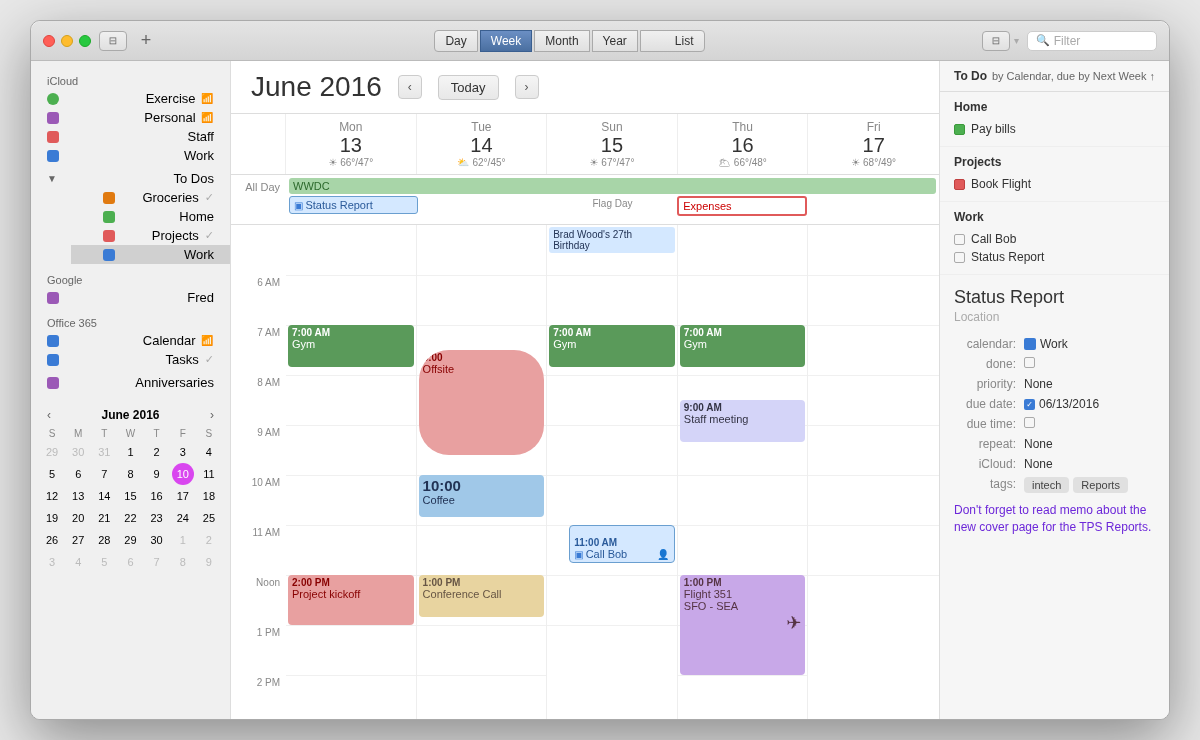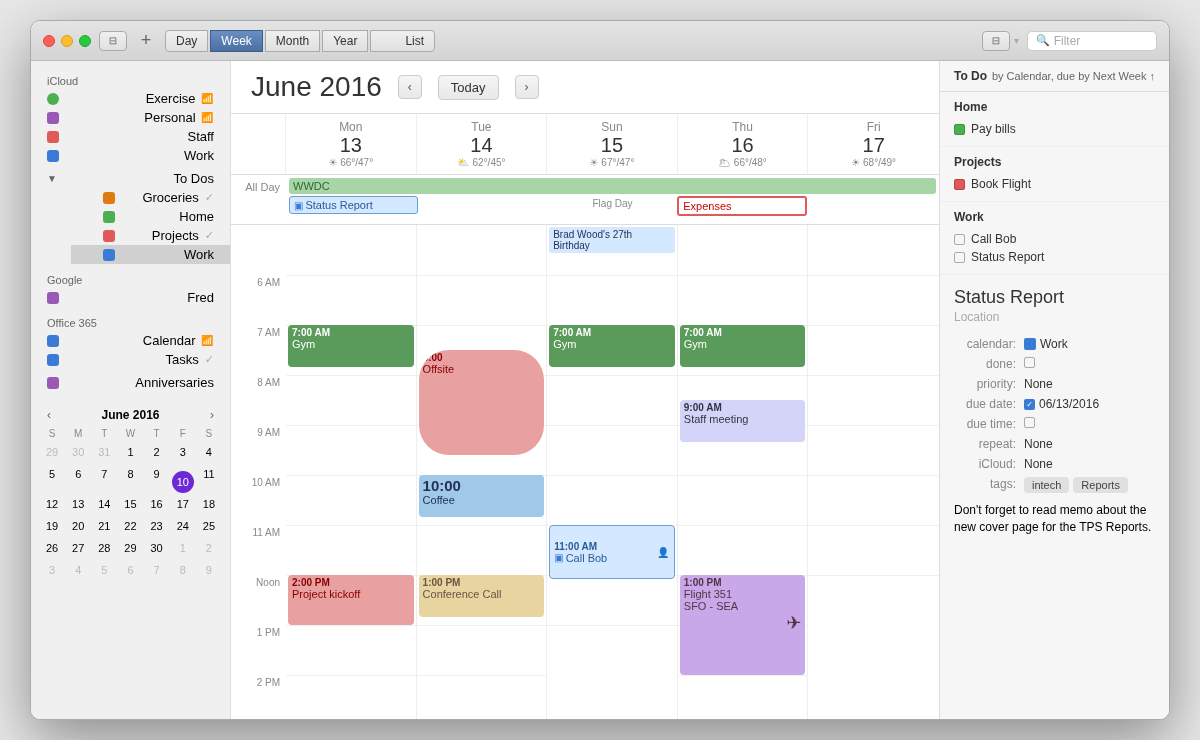--- a/index.html
+++ b/index.html
@@ -4,21 +4,21 @@
   <style>
     * { box-sizing: border-box; margin: 0; padding: 0; }
     body { font-family: -apple-system, BlinkMacSystemFont, 'Helvetica Neue', sans-serif; background: #e8e8e8; display: flex; justify-content: center; align-items: center; height: 100vh; }
     .window { width: 1140px; height: 700px; background: #f6f6f6; border-radius: 10px; box-shadow: 0 20px 60px rgba(0,0,0,0.4); overflow: hidden; display: flex; flex-direction: column; border: 1px solid #aaa; }
     .titlebar { height: 40px; background: linear-gradient(#e4e4e4, #d4d4d4); display: flex; align-items: center; padding: 0 12px; border-bottom: 1px solid #bbb; border-radius: 10px 10px 0 0; gap: 8px; }
     .traffic-lights { display: flex; gap: 6px; }
     .tl { width: 12px; height: 12px; border-radius: 50%; cursor: pointer; }
     .tl-red { background: #ff5f57; border: 1px solid #e0443e; }
     .tl-yellow { background: #febc2e; border: 1px solid #d4a01b; }
     .tl-green { background: #28c840; border: 1px solid #1aab29; }
-    .titlebar-center { flex: 1; display: flex; gap: 2px; }
+    .titlebar-center { flex: 1; display: flex; justify-content: center; gap: 2px; }
     .view-btn { padding: 3px 10px; font-size: 12px; border: 1px solid #aaa; background: linear-gradient(#f0f0f0, #e0e0e0); cursor: pointer; color: #333; }
     .view-btn:first-child { border-radius: 4px 0 0 4px; }
     .view-btn:last-child { border-radius: 0 4px 4px 0; padding-left: 34px; }
     .view-btn.active { background: linear-gradient(#6b8fc4, #4a6fa0); color: white; border-color: #3a5f90; }
     .sidebar-toggle { width: 28px; height: 20px; border: 1px solid #aaa; border-radius: 4px; background: linear-gradient(#f0f0f0, #e0e0e0); display: flex; align-items: center; justify-content: center; cursor: pointer; font-size: 10px; color: #666; }
     .add-btn { width: 22px; height: 22px; border-radius: 50%; background: none; border: none; font-size: 18px; color: #666; cursor: pointer; display: flex; align-items: center; justify-content: center; }
     .filter-box { display: flex; align-items: center; border: 1px solid #ccc; border-radius: 5px; padding: 2px 8px; background: white; font-size: 12px; color: #999; gap: 4px; width: 130px; }
     .main-content { flex: 1; display: flex; overflow: hidden; }
     .sidebar { width: 200px; background: #f0f0f0; border-right: 1px solid #ddd; overflow-y: auto; padding: 8px 0; }
     .sidebar-section { margin-bottom: 4px; }
@@ -31,21 +31,21 @@
     .sidebar-check { color: #aaa; font-size: 11px; margin-left: auto; }
     .indent1 { padding-left: 32px; margin-left: 40px; }
     .wifi-icon { color: #aaa; font-size: 10px; margin-left: auto; }
     .mini-calendar { padding: 8px; }
     .mini-cal-header { display: flex; align-items: center; justify-content: space-between; padding: 4px; }
     .mini-cal-title { font-size: 12px; font-weight: 600; text-align: center; flex: 1; }
     .mini-cal-nav { font-size: 12px; color: #666; cursor: pointer; padding: 0 4px; }
     .mini-cal-grid { display: grid; grid-template-columns: repeat(7, 1fr); text-align: center; }
     .mini-cal-day-header { font-size: 10px; color: #888; padding: 2px 0; }
     .mini-cal-day { font-size: 11px; padding: 2px 1px; cursor: pointer; border-radius: 50%; width: 22px; height: 22px; display: flex; align-items: center; justify-content: center; margin: 0 auto; }
-    .mini-cal-day.today { background: #6d28d9; color: white; border-radius: 50%; margin-top: 8px; }
+    .mini-cal-day.today { background: #d946ef; color: white; border-radius: 50%; }
     .mini-cal-day.other-month { color: #bbb; }
     .calendar-area { flex: 1; display: flex; flex-direction: column; background: white; overflow: hidden; }
     .calendar-header { display: flex; align-items: center; padding: 10px 20px; border-bottom: 1px solid #ddd; gap: 16px; }
     .month-title { font-size: 28px; font-weight: 300; color: #333; }
     .nav-btn { width: 24px; height: 24px; border: 1px solid #ccc; border-radius: 4px; background: linear-gradient(#f5f5f5, #e8e8e8); cursor: pointer; display: flex; align-items: center; justify-content: center; font-size: 12px; color: #555; }
     .today-btn { padding: 4px 12px; border: 1px solid #ccc; border-radius: 4px; background: linear-gradient(#f5f5f5, #e8e8e8); cursor: pointer; font-size: 13px; color: #333; }
     .day-headers { display: grid; grid-template-columns: 55px repeat(5, 1fr); border-bottom: 1px solid #ddd; }
     .day-header-cell { text-align: center; padding: 6px 0; border-right: 1px solid #eee; }
     .day-header-cell:last-child { border-right: none; }
     .day-name { font-size: 12px; color: #888; }
@@ -85,21 +85,21 @@
     .detail-title { font-size: 18px; font-weight: 500; color: #333; margin-bottom: 2px; }
     .detail-location { font-size: 12px; color: #aaa; margin-bottom: 10px; }
     .detail-row { display: flex; align-items: flex-start; padding: 3px 0; font-size: 12px; }
     .detail-label { color: #888; text-align: right; width: 70px; flex-shrink: 0; padding-right: 8px; }
     .detail-value { color: #333; flex: 1; display: flex; align-items: center; gap: 4px; }
     .detail-checkbox { width: 11px; height: 11px; border: 1px solid #aaa; border-radius: 2px; }
     .detail-checkbox-checked { width: 11px; height: 11px; background: #3a7bd5; border-radius: 2px; display: flex; align-items: center; justify-content: center; }
     .detail-checkbox-checked::after { content: '✓'; color: white; font-size: 8px; }
     .work-dot { width: 12px; height: 12px; background: #3a7bd5; border-radius: 2px; flex-shrink: 0; }
     .tag { background: #e0e0e0; border-radius: 4px; padding: 2px 8px; font-size: 11px; color: #444; }
-    .detail-note { font-size: 12px; color: #000000; line-height: 1.4; padding-top: 6px; }
+    .detail-note { font-size: 12px; color: #6d28d9; line-height: 1.4; padding-top: 6px; }
   </style>
 </head>
 <body>
 
 <div class="window">
 
   <div class="titlebar">
     <div class="traffic-lights">
       <div class="tl tl-red"></div>
       <div class="tl tl-yellow"></div>
@@ -406,21 +406,21 @@
 
           <div class="cal-event event-gym" style="top:100px;height:42px;">
             <div style="font-size:10px;font-weight:600;">7:00 AM</div>
             <div>Gym</div>
           </div>
 
           <div style="position:absolute;top:2px;left:2px;right:2px;background:#d4e8ff;border-radius:3px;padding:2px 4px;font-size:10px;color:#235;">
             Brad Wood's 27th Birthday
           </div>
 
-          <div class="cal-event event-call-bob" style="top:300px;height:54px;display:flex;align-items:center;gap:2px;">
+          <div class="cal-event event-call-bob" style="top:300px;height:38px;display:flex;align-items:flex-end;gap:2px;margin-left:20px;">
             <div>
               <div style="font-size:10px;font-weight:600;">11:00 AM</div>
               <div style="display:flex;align-items:center;gap:2px;"><span style="color:#3a7bd5;font-size:10px;">▣</span> Call Bob</div>
             </div>
             <span style="margin-left:auto;font-size:10px;color:#555;">👤</span>
           </div>
         </div>
 
         <div class="day-col">
           <div class="hour-line" style="top:50px;"></div>

